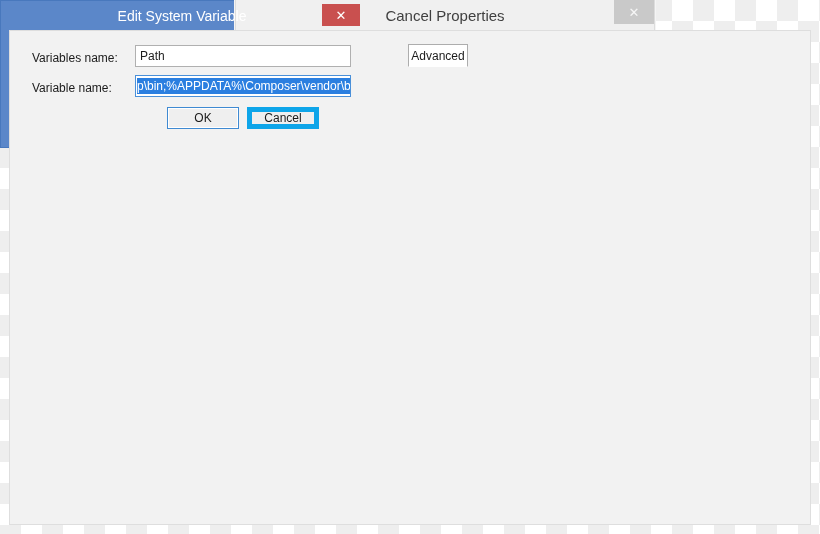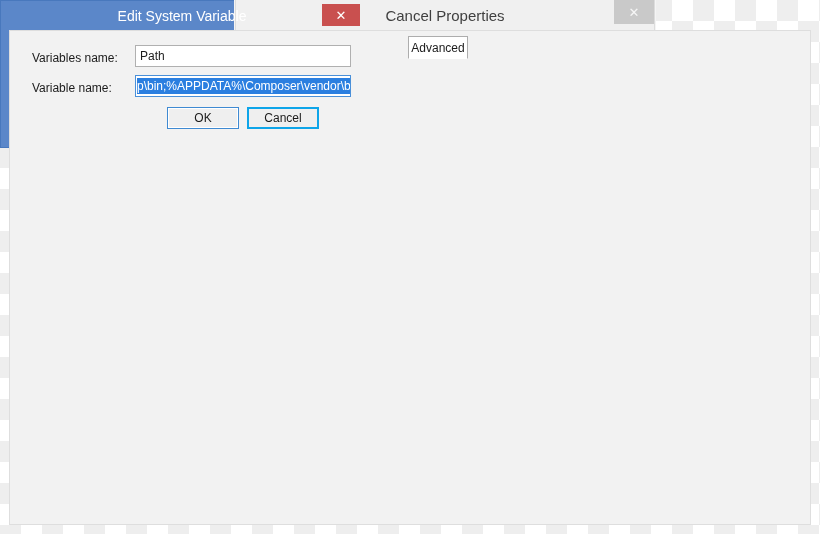--- a/index.html
+++ b/index.html
@@ -26,21 +26,21 @@
   .closebtn{
     position:absolute;top:0;right:0;width:40px;height:24px;
     display:flex;align-items:center;justify-content:center;
     font-size:13px;line-height:1;
   }
   .closebtn.gray{background:#c9c9c9;color:#f6f6f6;}
   .closebtn.red{background:#c9504f;color:#ffffff;}
 
   
   .btn{
-    box-sizing:border-box;background:#efefef;border:2px solid #0ea5e9;
+    box-sizing:border-box;background:#efefef;border:5px solid #0ea5e9;
     font-family:"Liberation Sans","DejaVu Sans",sans-serif;font-size:12px;
     color:#1b1b1b;display:flex;align-items:center;justify-content:center;
     position:absolute;
   }
   .btn.disabled{color:#a2a2a2;border-color:#cfcfcf;background:#efefef;}
   .btn.default{border:1px solid #3f8ad2;box-shadow:inset 0 0 0 1px #ffffff;}
 
   
   #sysprops{left:235px;top:0px;width:420px;height:486px;background:#f0f0f0;
             border:1px solid #dcdcdc;border-top:none;}
@@ -112,21 +112,21 @@
     <div class="closebtn gray">✕</div>
   </div>
 
   <div class="tabstrip">
     <div class="tab" style="left:0px;width:96px;">
       <span>Computer Name</span>
     </div>
     <div class="tab" style="left:97px;width:62px;">
       <span>Hardware</span>
     </div>
-    <div class="tab active" style="left:160px;width:60px;">
+    <div class="tab active" style="left:160px;width:60px;margin-top:8px;">
       <span>Advanced</span>
     </div>
     <div class="tab" style="left:221px;width:104px;">
       <span>System Protection</span>
     </div>
     <div class="tab" style="left:326px;width:52px;">
       <span>Remote</span>
     </div>
   </div>
 

